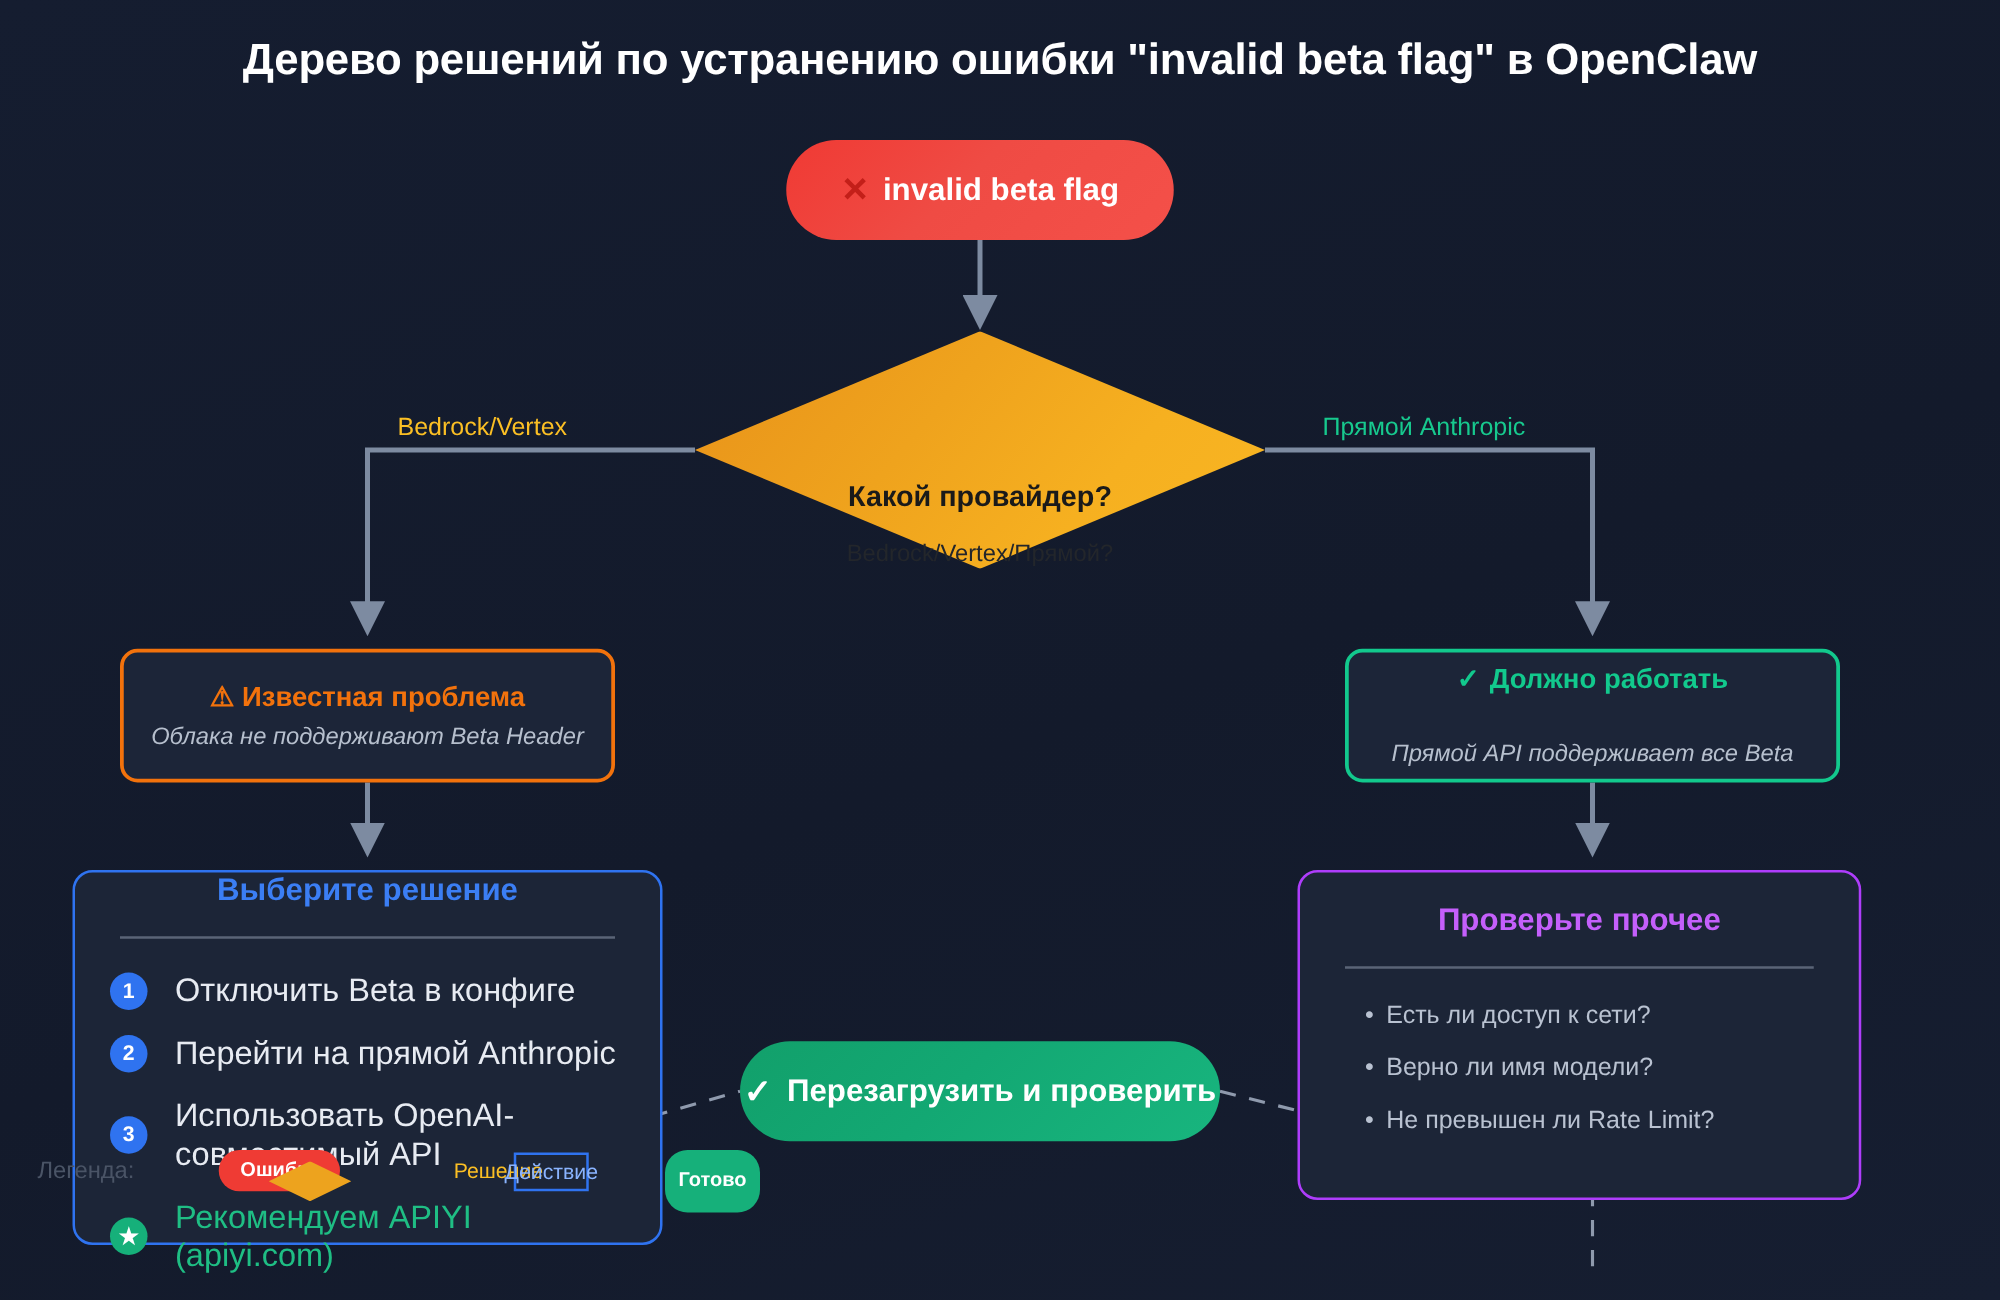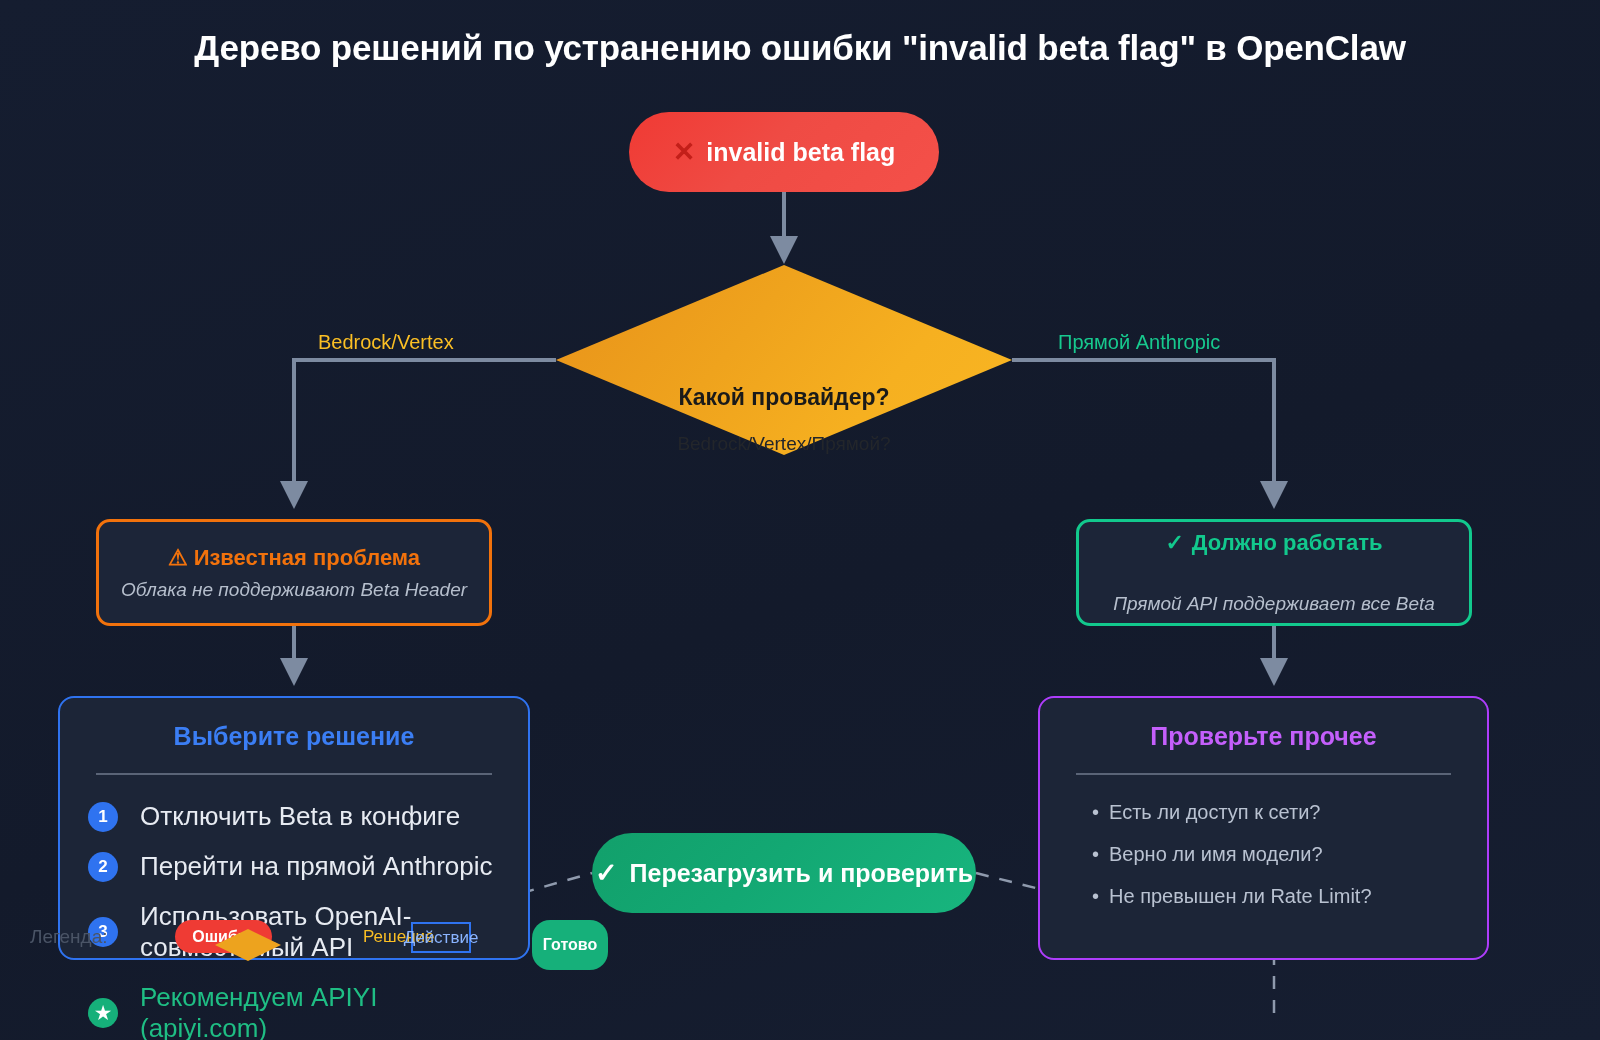--- a/index.html
+++ b/index.html
@@ -69,22 +69,22 @@
   #box-ok { left: 1076px; top: 519px; width: 396px; height: 107px;
             border: 3px solid #12c98d; gap: 29px; }
   #box-ok .st-title { color: #12c98d; }
   #box-ok .st-title .glyph { margin-right: 8px; }
 
   
   .panel { border-radius: 16px; background: #1c2537; }
   .panel .p-title { text-align: center; font-size: 25px; font-weight: bold; }
   .panel .divider { height: 2px; background: #5a6477; margin: 22px 36px 0 36px; }
 
-  #panel-solutions { left: 58px; top: 696px; width: 472px; height: 264px;
-                     border: 2px solid #2f73f0; padding-top: 24px; }
+  #panel-solutions { left: 58px; top: 696px; width: 472px; height: 300px;
+                     border: 2px solid #2f73f0; }
   #panel-solutions .p-title { color: #3b7ef4; }
   .sol-list { margin-top: 26px; padding: 0 28px; }
   .sol-item { display: flex; align-items: center; margin-bottom: 19px; }
   .sol-num {
     width: 30px; height: 30px; border-radius: 50%;
     background: #2f73f0; color: #fff; font-size: 17px; font-weight: bold;
     display: flex; align-items: center; justify-content: center; flex: 0 0 auto;
   }
   .sol-num.star { background: #16b07a; font-size: 18px; }
   .sol-text { margin-left: 22px; font-size: 26px; color: #e7ebf2; }

